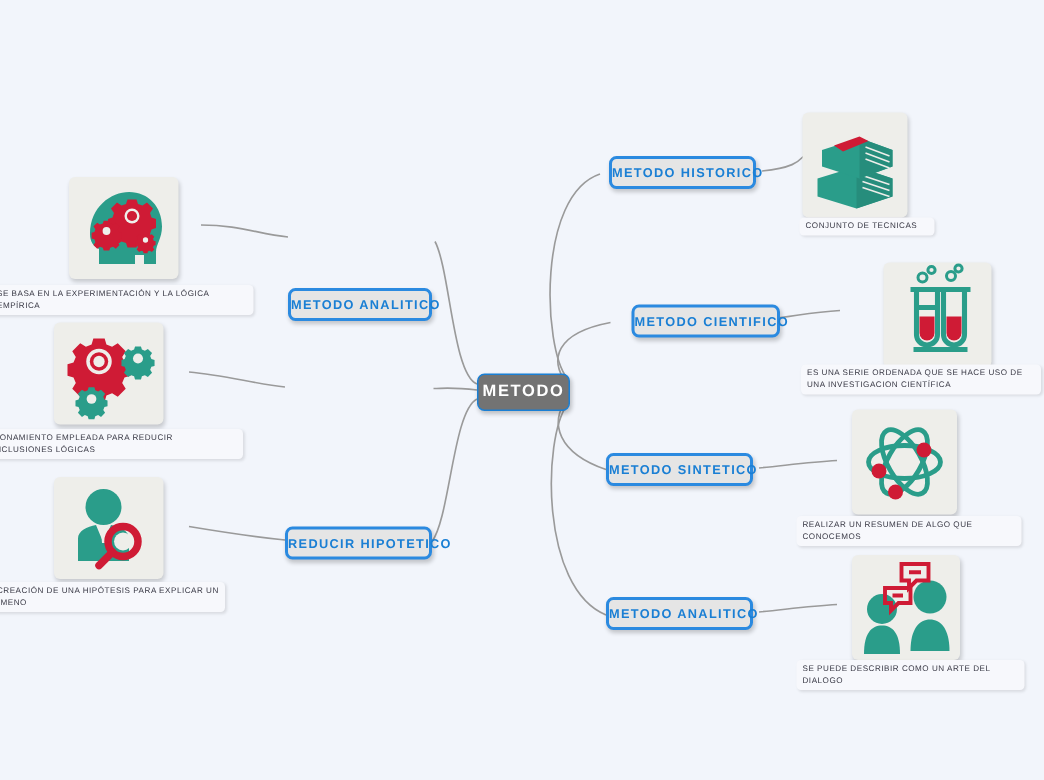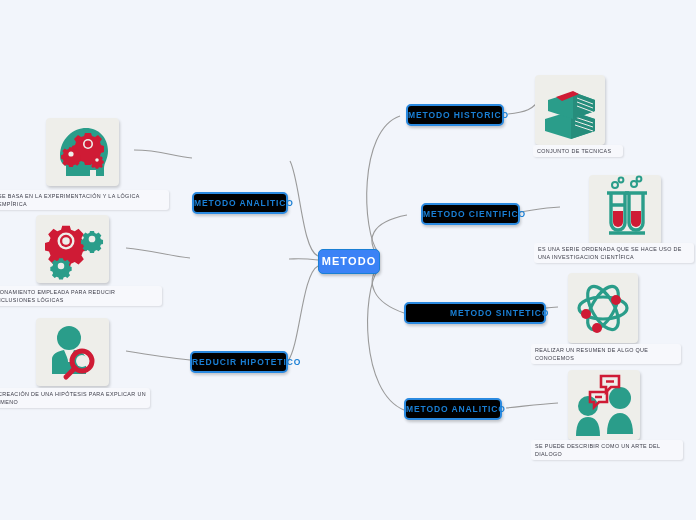--- a/index.html
+++ b/index.html
@@ -24,38 +24,38 @@
     position: absolute;
     left: 0; top: 0;
     width: 696px;
     height: 520px;
     pointer-events: none;
   }
 
   
   .root-node {
     position: absolute;
-    background: #3b82f6;
+    background: #737373;
     border: 1px solid #1a7fd4;
     border-radius: 5px;
     color: #ffffff;
     font-size: 11px;
     font-weight: bold;
     letter-spacing: 1.1px;
     text-align: center;
     line-height: 23px;
     height: 23px;
     box-shadow: 1px 2px 3px rgba(0,0,0,0.22);
     white-space: nowrap;
   }
 
   
   .node {
     position: absolute;
-    background: #000000;
+    background: #e5e5e5;
     border: 2px solid #2b8ae0;
     border-radius: 5px;
     color: #1a7fd4;
     font-size: 8.5px;
     font-weight: bold;
     letter-spacing: 0.9px;
     text-align: center;
     line-height: 18px;
     height: 18px;
     box-shadow: 1px 2px 3px rgba(0,0,0,0.20);
@@ -246,21 +246,21 @@
         <circle cx="45" cy="9" r="3"></circle>
         <circle cx="50" cy="4" r="2.4"></circle>
       </g>
     </svg>
   </div>
 
   <div class="caption" style="left:534px; top:243px; width:160px;">
     <span>ES UNA SERIE ORDENADA QUE SE HACE USO DE UNA INVESTIGACION CIENTÍFICA</span>
   </div>
 
-  <div class="node" style="left:404px; top:302px; width:94px;padding-left:44px;">
+  <div class="node" style="left:404px; top:302px; width:94px;">
     <span>METODO SINTETICO</span>
   </div>
 
   <div class="tile" style="left:568px; top:273px; width:70px; height:70px;">
     <svg width="70" height="70" viewBox="0 0 70 70">
       <g fill="none" stroke="#2a9d8a" stroke-width="3.2">
         <ellipse cx="35" cy="35" rx="11" ry="24" transform="rotate(30 35 35)"></ellipse>
         <ellipse cx="35" cy="35" rx="11" ry="24" transform="rotate(90 35 35)"></ellipse>
         <ellipse cx="35" cy="35" rx="11" ry="24" transform="rotate(150 35 35)"></ellipse>
       </g>

